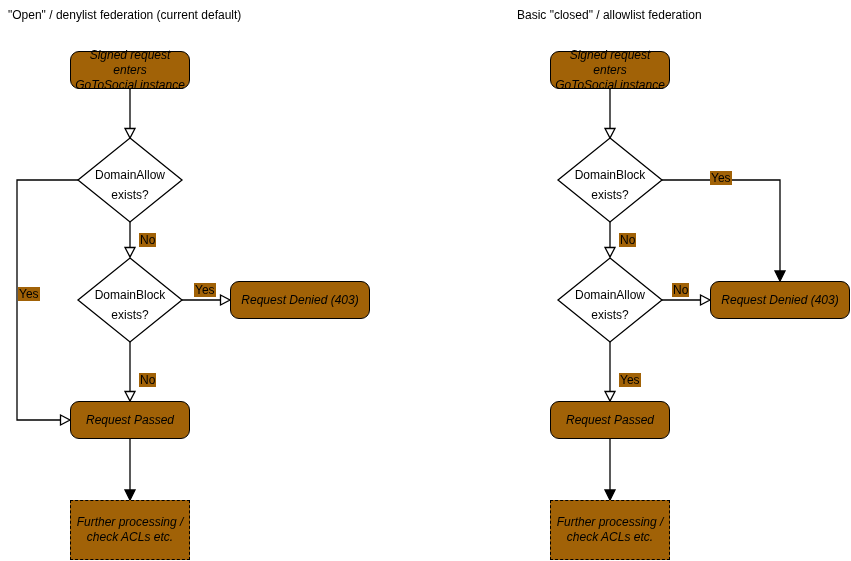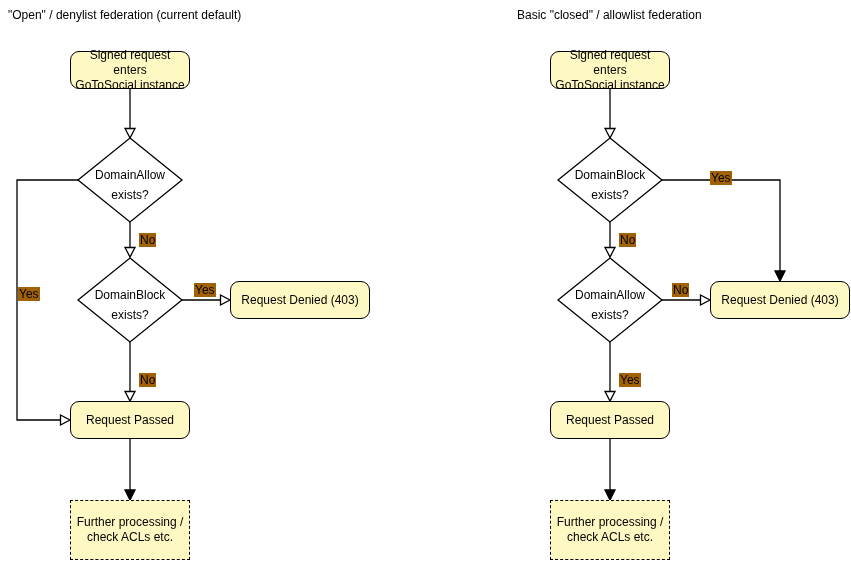--- a/index.html
+++ b/index.html
@@ -23,28 +23,29 @@
     top: 8px;
     white-space: pre;
     font-size: 12px;
     line-height: 15px;
   }
   .node-box {
     position: absolute;
     box-sizing: border-box;
     border: 1.3px solid #000000;
     border-radius: 9px;
-    background: #fef9c3;
+    background: #a16207;
     display: flex;
     align-items: center;
     justify-content: center;
     text-align: center;
     white-space: pre-line;
     line-height: 15px;
     padding: 1px 2px;
+    font-style: italic;
   }
   .node-box.dashed {
     border: 1.3px dashed #000000;
     border-radius: 0;
   }
   .diamond-text {
     position: absolute;
     width: 100px;
     text-align: center;
     white-space: pre-line;

